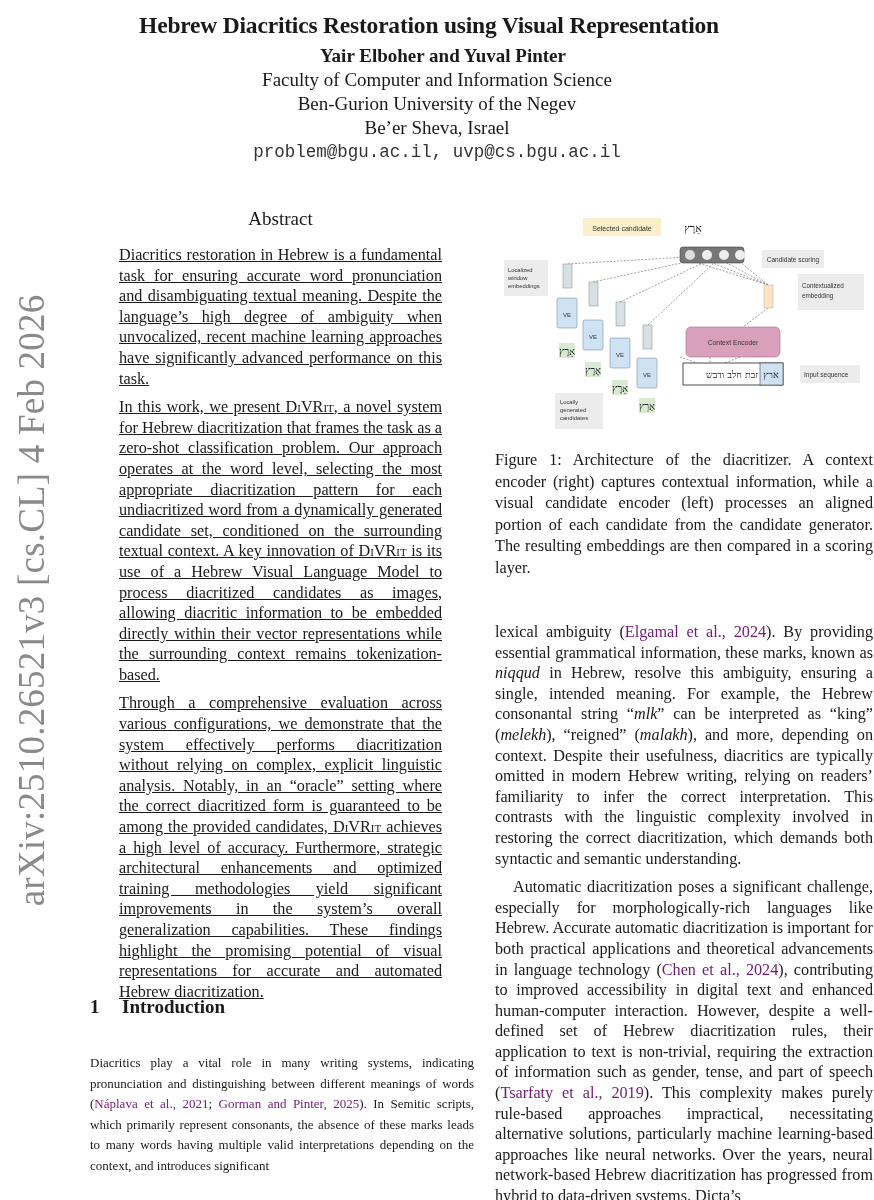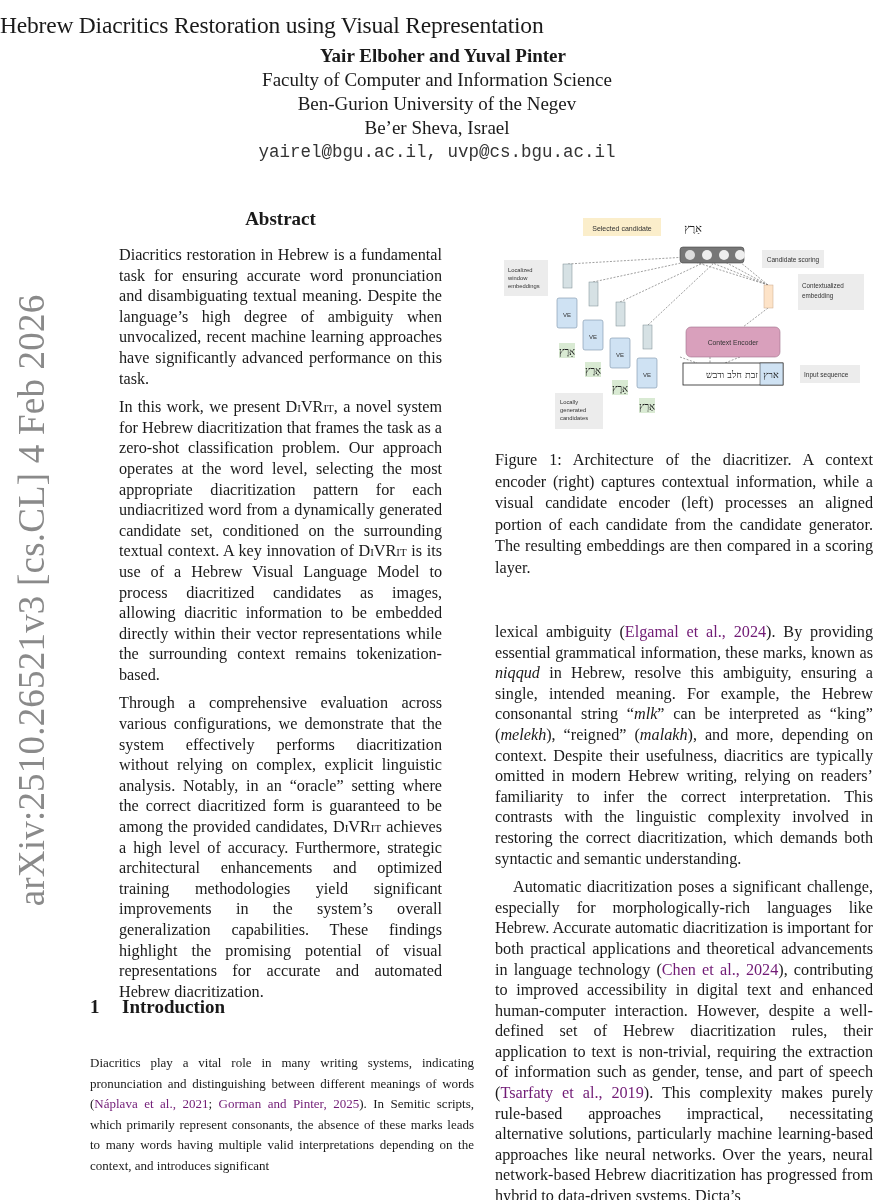--- a/index.html
+++ b/index.html
@@ -10,36 +10,36 @@
   .arxiv-stamp {
     position: absolute; left: 2px; top: 280px; width: 60px; height: 640px;
     display: flex; align-items: center; justify-content: center;
   }
   .arxiv-stamp span {
     transform: rotate(-90deg); white-space: nowrap;
     font-size: 37px; color: #8a8a8a; letter-spacing: 0.2px;
     font-family: "Liberation Serif", serif;
   }
   .title {
-    position: absolute; top: -4px; left: 0; width: 858px; text-align: left;
-    font-weight: normal; font-size: 23.5px; letter-spacing: -0.2px;
+    position: absolute; top: -4px; left: 0; width: 858px; text-align: center;
+    font-weight: bold; font-size: 23.5px; letter-spacing: -0.2px;
   }
   .authors {
     position: absolute; top: 44px; left: 0; width: 874px; text-align: center;
     font-size: 19px; line-height: 24px;
   }
   .authors .names { font-weight: bold; margin-left: 12px; }
   .authors .email { font-family: "Liberation Mono", monospace; font-size: 17.5px; color:#333; }
 
   .col { position: absolute; font-size: 16.2px; line-height: 20.6px; text-align: justify; }
   .col p { margin: 0; hyphens: manual; }
-  .col-left { left: 119px; top: 245px; width: 323px; }
+  .col-left { left: 119px; top: 245px; width: 323px; text-decoration: underline; }
   .abstract-heading {
     position: absolute; left: 119px; top: 208px; width: 323px;
-    text-align: center; font-weight: bold; font-size: 19px;
+    text-align: center; font-weight: normal; font-size: 19px;
   }
   .sc { font-variant: small-caps; }
   .cite { color: #701a75; }
   em { font-style: italic; }
 
   .section-heading {
     position: absolute; left: 90px; top: 996px; font-weight: bold; font-size: 19px;
   }
   .section-heading .num { display: inline-block; width: 32px; }
   .intro { position: absolute; left: 90px; top: 1053px; width: 384px; font-size: 13px; line-height: 20.6px; text-align: justify; }
@@ -61,21 +61,21 @@
 <div class="arxiv-stamp">
   <span>arXiv:2510.26521v3  [cs.CL]  4 Feb 2026</span>
 </div>
 
 <h1 class="title">Hebrew Diacritics Restoration using Visual Representation</h1>
 <div class="authors">
   <div class="names">Yair Elboher  and  Yuval Pinter</div>
   <div>Faculty of Computer and Information Science</div>
   <div>Ben-Gurion University of the Negev</div>
   <div>Be’er Sheva, Israel</div>
-  <div class="email">yairel@bgu.ac.il, uvp@cs.bgu.ac.il</div>
+  <div class="email">problem@bgu.ac.il, uvp@cs.bgu.ac.il</div>
 </div>
 
 <div class="abstract-heading">Abstract</div>
 <div class="col col-left">
   <p>Diacritics restoration in Hebrew is a fundamental task for ensuring accurate word pronunciation and disambiguating textual meaning. Despite the language’s high degree of ambiguity when unvocalized, recent machine learning approaches have significantly advanced performance on this task.</p>
   <div class="gap"></div>
   <p><span>In this work, we present </span><span class="sc">DiVRit</span><span>, a novel system for Hebrew diacritization that frames the task as a zero-shot classification problem. Our approach operates at the word level, selecting the most appropriate diacritization pattern for each undiacritized word from a dynamically generated candidate set, conditioned on the surrounding textual context. A key innovation of </span><span class="sc">DiVRit</span><span> is its use of a Hebrew Visual Language Model to process diacritized candidates as images, allowing diacritic information to be embedded directly within their vector representations while the surrounding context remains tokenization-based.</span></p>
   <div class="gap"></div>
   <p><span>Through a comprehensive evaluation across various configurations, we demonstrate that the system effectively performs diacritization without relying on complex, explicit linguistic analysis.  Notably, in an “oracle” setting where the correct diacritized form is guaranteed to be among the provided candidates, </span><span class="sc">DiVRit</span><span> achieves a high level of accuracy. Furthermore, strategic architectural enhancements and optimized training methodologies yield significant improvements in the system’s overall generalization capabilities.  These findings highlight the promising potential of visual representations for accurate and automated Hebrew diacritization.</span></p>
 </div>

